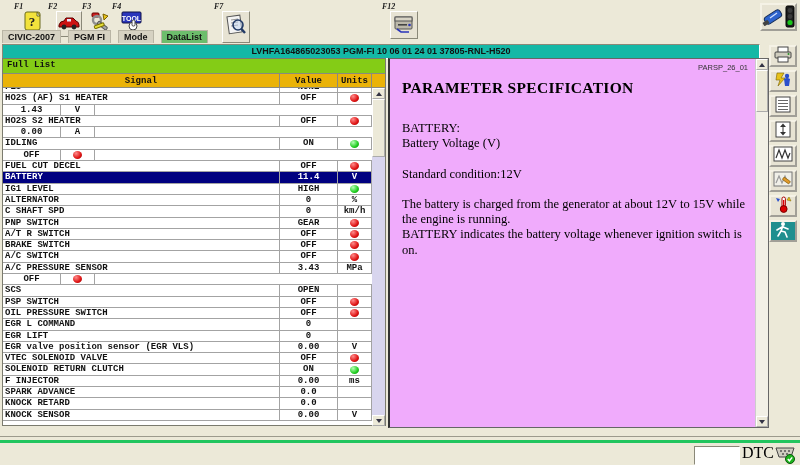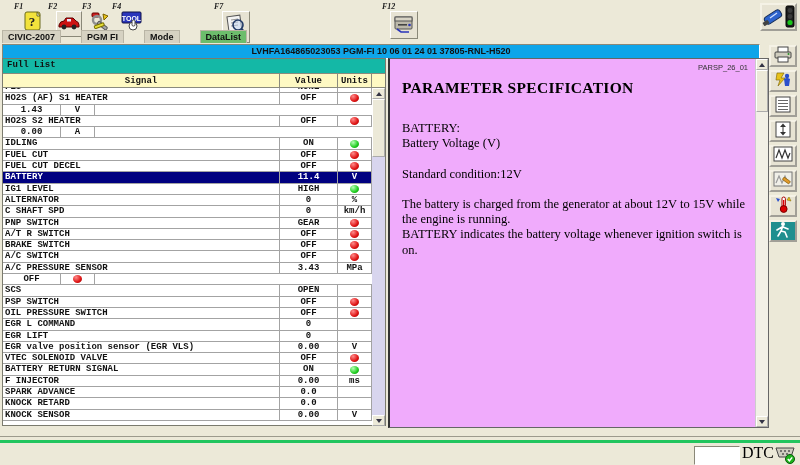--- a/index.html
+++ b/index.html
@@ -9,36 +9,36 @@
 
   
   .fkey{position:absolute;top:2px;cursor:pointer;}
   .fkey .flabel{font:italic bold 8px "Liberation Serif",serif;color:#222;display:block;margin-left:-8px;}
   .fkey .ficon{display:block;margin-top:0px;}
   .icon-box{background:#e7e3d3;border:1px solid #fff;border-right-color:#8a8878;border-bottom-color:#8a8878;padding:1px;}
   .conn-btn{position:absolute;left:760px;top:3px;width:37px;height:28px;background:#e7e3d3;
             border:2px outset #f5f2e6;box-sizing:border-box;cursor:pointer;}
 
   
-  .tabs{position:absolute;left:2px;top:30px;height:13px;display:flex;gap:20px;}
+  .tabs{position:absolute;left:2px;top:30px;height:13px;display:flex;gap:7px;}
   .tab{font:bold 9px "Liberation Sans",sans-serif;color:#111;background:#d6d2c2;
        padding:1px 5px 2px;border:1px solid #b9b5a5;border-bottom:none;white-space:nowrap;cursor:pointer;}
   .tab.active{background:var(--active-tab,#6cbd6c);}
 
   
-  .infobar{position:absolute;left:2px;top:44px;width:756px;height:13px;background:#0ea5e9;
+  .infobar{position:absolute;left:2px;top:44px;width:756px;height:13px;background:#14b8a6;
            border:1px solid;border-color:#8a8878 #ffffff #ffffff #8a8878;
            font:bold 9px "Liberation Sans",sans-serif;color:#111;text-align:center;line-height:13px;}
 
   
   .pane{position:absolute;left:2px;top:58px;width:384px;height:368px;background:#fff;
         border:1px solid #7b7b6e;box-sizing:border-box;}
   .full-list{height:13px;font:bold 9px "Liberation Mono",monospace;color:#111;
-             padding:1px 0 0 4px;background:#14b8a6;}
-  .thead{display:flex;height:15px;background:#fef9c3;border-top:1px solid #8a8a7d;border-bottom:1px solid #8a8a7d;
+             padding:1px 0 0 4px;background:#84cc16;}
+  .thead{display:flex;height:15px;background:#eab308;border-top:1px solid #8a8a7d;border-bottom:1px solid #8a8a7d;
          font:bold 9px "Liberation Mono",monospace;color:#111;box-sizing:border-box;}
   .thead .hc{text-align:center;line-height:14px;border-right:1px solid #8a8a7d;box-sizing:border-box;}
   .h-sig{width:277px;} .h-val{width:58px;} .h-unit{width:34px;} .h-fill{width:13px;border-right:none!important;}
   .tbody{position:relative;height:338px;overflow:hidden;}
   .rows{position:absolute;left:0;top:0;width:369px;margin-top:-6px;}
   .trow{display:flex;height:11.3px;border-bottom:1px solid #a3a3a3;box-sizing:border-box;
         font:bold 9px "Liberation Mono",monospace;color:#111;background:#fff;cursor:pointer;}
   .trow.sel{background:var(--sel,#000080);color:#fff;}
   .c-sig{width:277px;padding-left:2px;border-right:1px solid #a3a3a3;box-sizing:border-box;
          white-space:nowrap;overflow:hidden;line-height:10.5px;}
@@ -222,21 +222,20 @@
             <div class="c-unit">A</div>
           </div>
           <div class="trow">
             <div class="c-sig">IDLING</div>
             <div class="c-val">ON</div>
             <div class="c-unit">
               <span class="dot green"></span>
             </div>
           </div>
           <div class="trow">
-            <div class="c-sig">FUEL CUT</div>
             <div class="c-val">OFF</div>
             <div class="c-unit">
               <span class="dot red"></span>
             </div>
           </div>
           <div class="trow">
             <div class="c-sig">FUEL CUT DECEL</div>
             <div class="c-val">OFF</div>
             <div class="c-unit">
               <span class="dot red"></span>
@@ -338,21 +337,21 @@
             <div class="c-unit">V</div>
           </div>
           <div class="trow">
             <div class="c-sig">VTEC SOLENOID VALVE</div>
             <div class="c-val">OFF</div>
             <div class="c-unit">
               <span class="dot red"></span>
             </div>
           </div>
           <div class="trow">
-            <div class="c-sig">BATTERY RETURN SIGNAL</div>
+            <div class="c-sig">SOLENOID RETURN CLUTCH</div>
             <div class="c-val">ON</div>
             <div class="c-unit">
               <span class="dot green"></span>
             </div>
           </div>
           <div class="trow">
             <div class="c-sig">F INJECTOR</div>
             <div class="c-val">0.00</div>
             <div class="c-unit">ms</div>
           </div>

